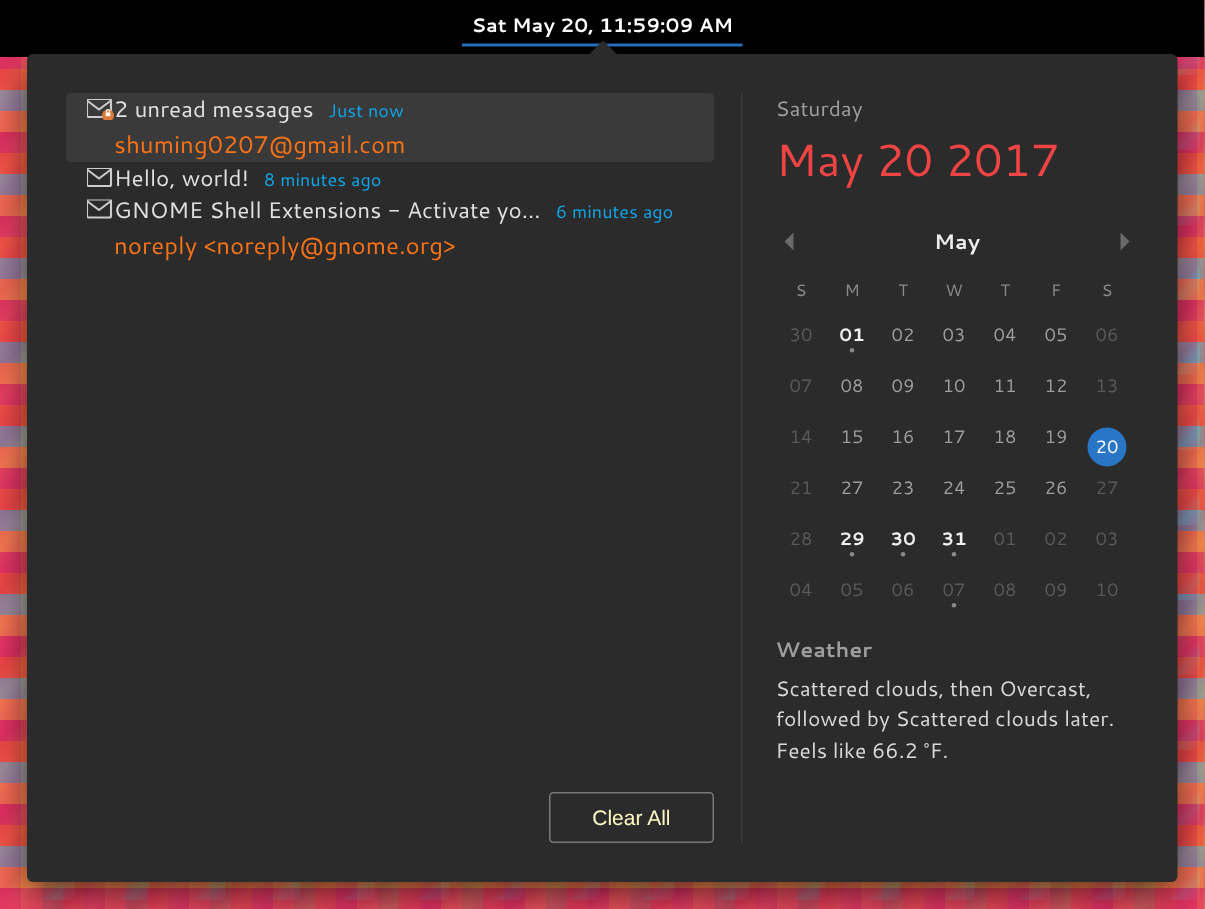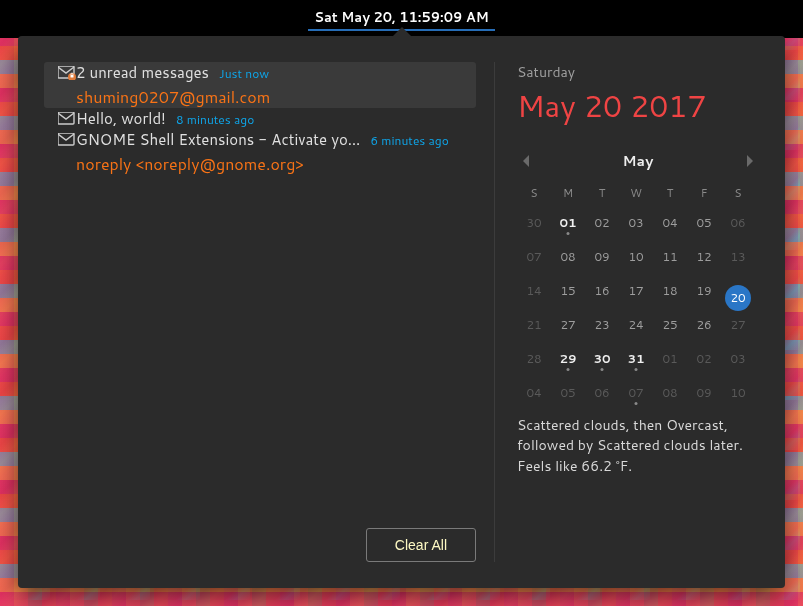--- a/index.html
+++ b/index.html
@@ -311,15 +311,16 @@
           </div>
           <div class="cal-cell other">
             <span>09</span>
           </div>
           <div class="cal-cell other">
             <span>10</span>
           </div>
         </div>
       </div>
 
+    <div class="weather-h">Weather</div>
     <div class="weather-t">Scattered clouds, then Overcast, followed by Scattered clouds later. Feels like 66.2 °F.</div>
   </div>
 </div>
 
 </body></html>

